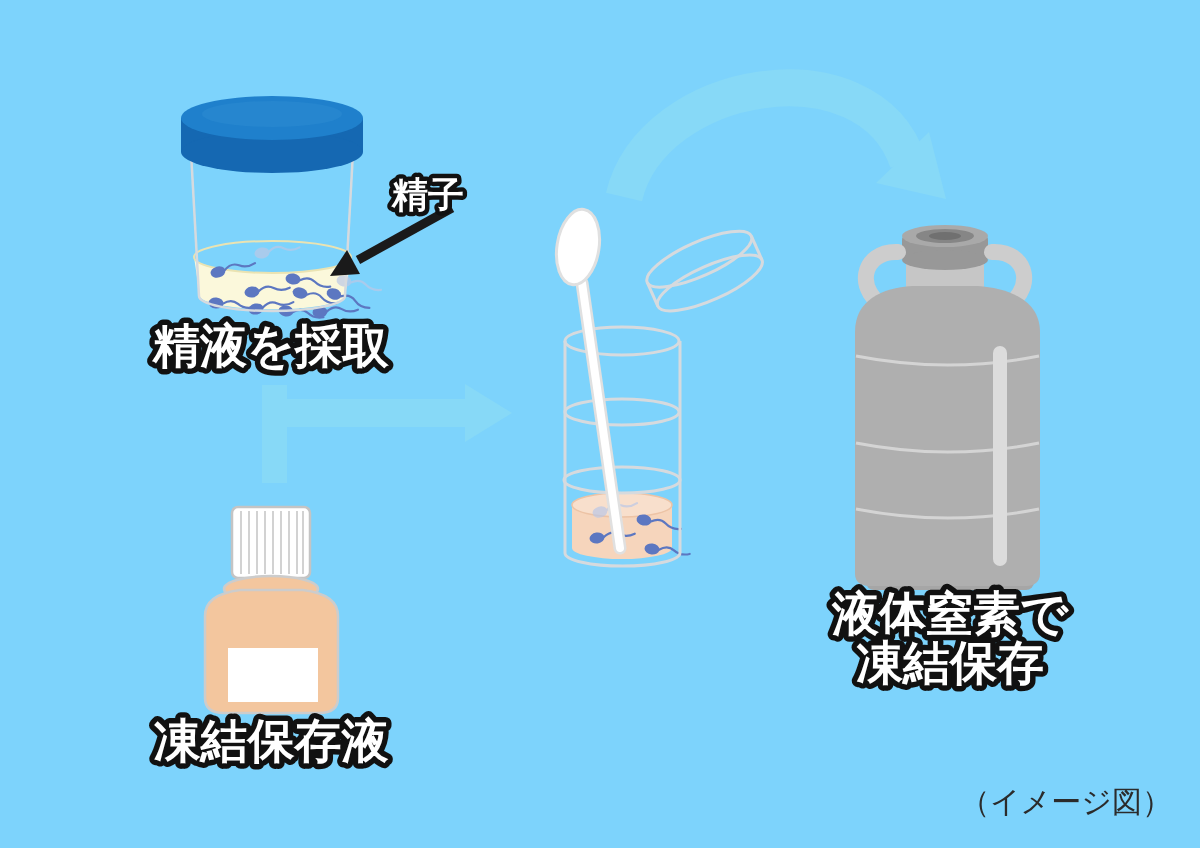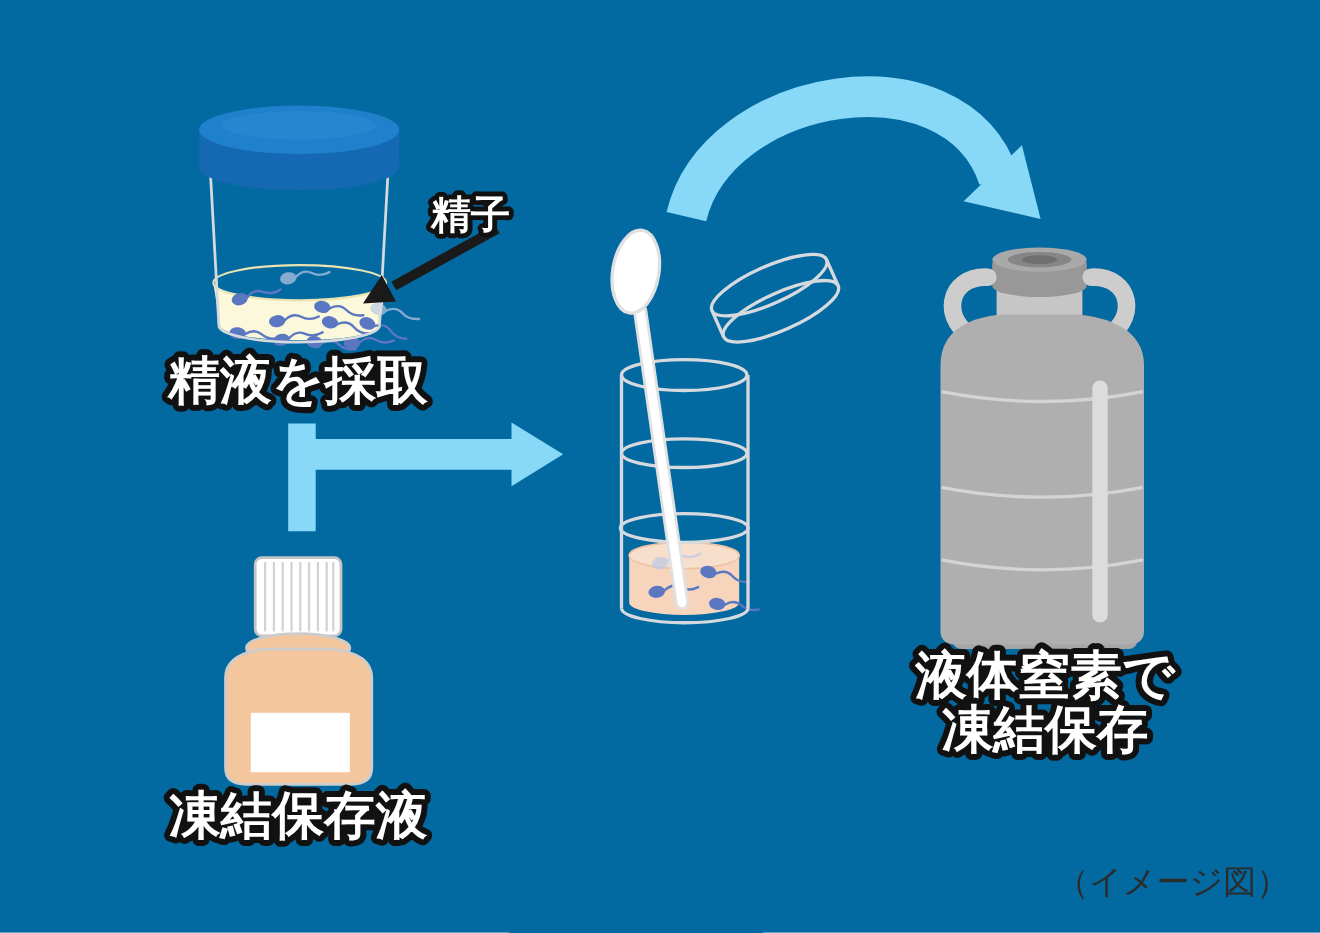--- a/index.html
+++ b/index.html
@@ -1,16 +1,16 @@
 <!DOCTYPE html>
 <html><head>
 <meta charset="utf-8">
 <style>
   html,body{margin:0;padding:0;background:#ffffff;}
-  #canvas{position:relative;width:1200px;height:848px;background:#0369a1;overflow:hidden;
+  #canvas{position:relative;width:1200px;height:848px;background:#7dd3fc;overflow:hidden;
           font-family:"DejaVu Sans","Liberation Sans",sans-serif;}
   #scene{position:absolute;left:0;top:0;}
   text{font-family:"DejaVu Sans","Liberation Sans",sans-serif;}
   .caption{font-weight:bold;paint-order:stroke;stroke:#111111;stroke-linejoin:round;fill:#ffffff;}
 </style>
 </head>
 <body>
 
 <div id="canvas">
 <svg id="scene" width="1200" height="848" viewBox="0 0 1200 848">

